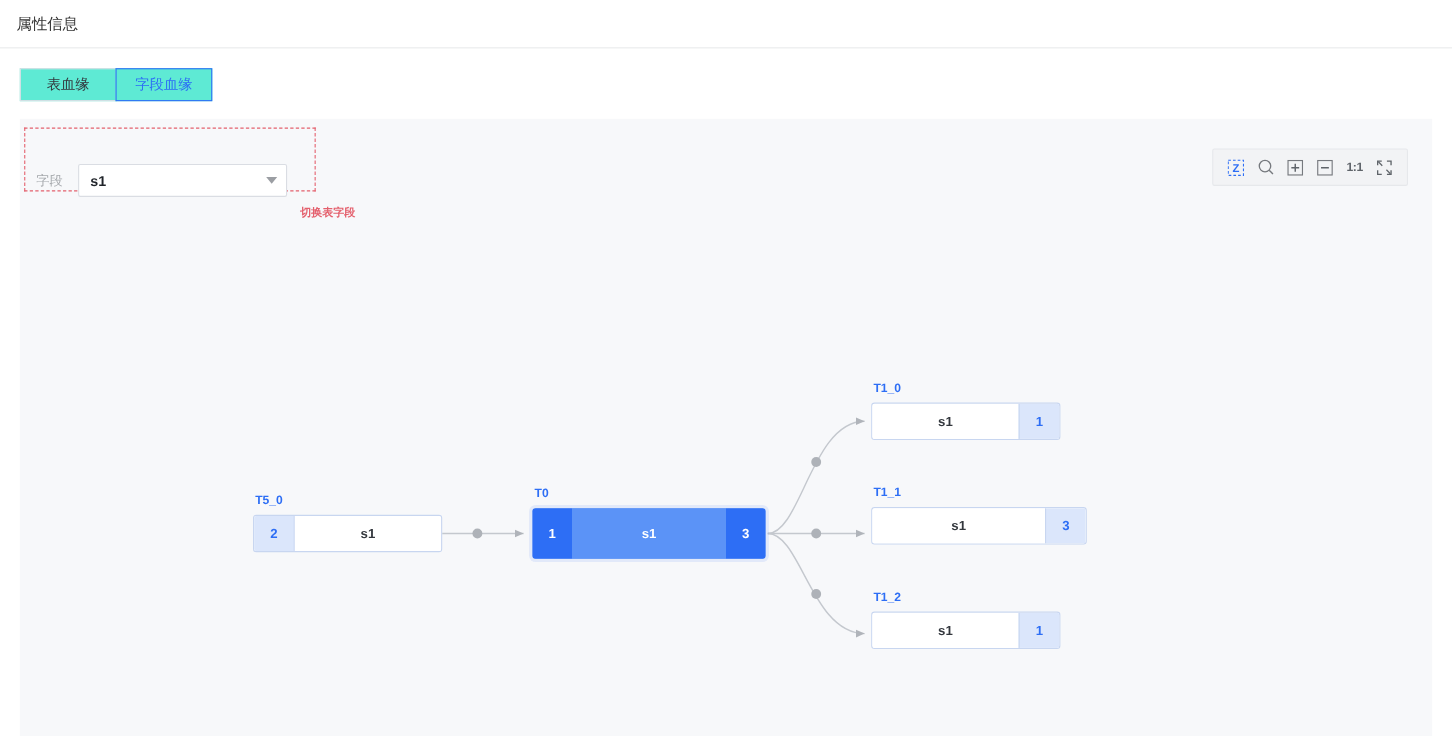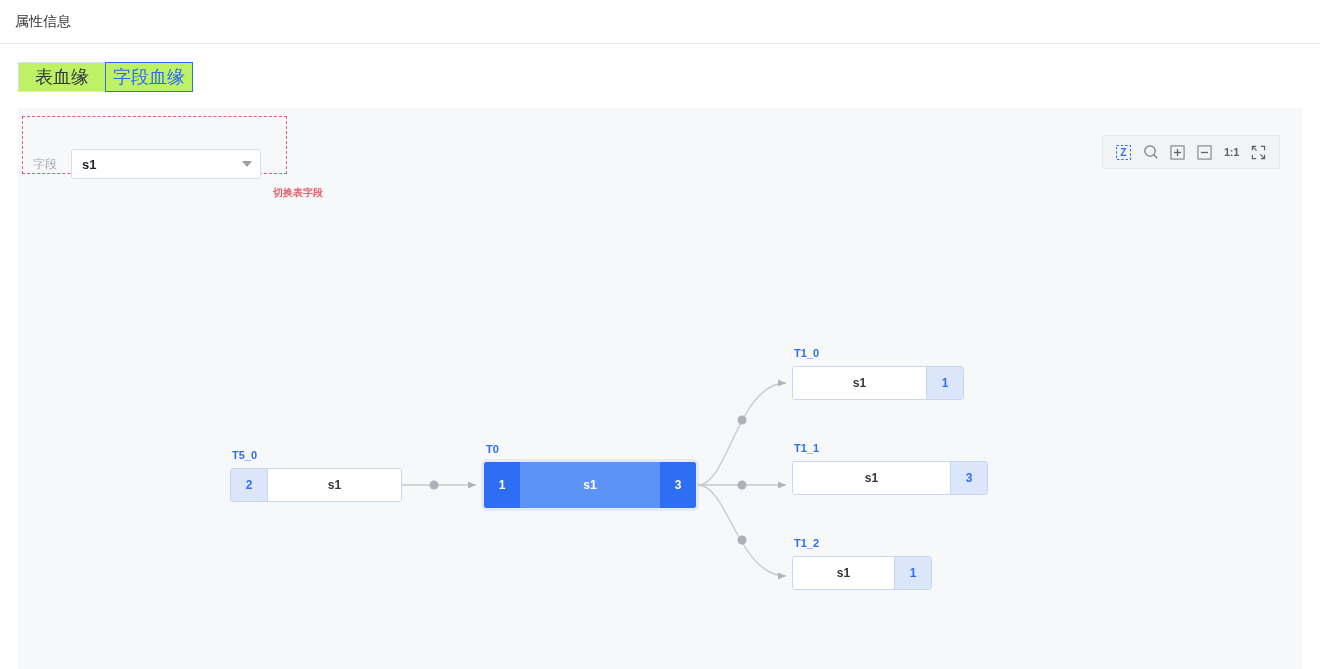--- a/index.html
+++ b/index.html
@@ -63,23 +63,23 @@
     left: 18px;
     top: 62px;
     display: flex;
     height: 30px;
   }
   .seg {
     min-width: 88px;
     height: 30px;
     box-sizing: border-box;
     border: 1px solid #dcdfe6;
-    background: #bef264;
+    background: #5eead4;
     color: #33373d;
-    font-size: 18px;
+    font-size: 13px;
     display: flex;
     align-items: center;
     justify-content: center;
     cursor: pointer;
     margin-left: -1px;
   }
   .seg:first-child { margin-left: 0; }
   .seg.active {
     border-color: #2d6ef5;
     color: #2d6ef5;
@@ -390,21 +390,21 @@
   </div>
 
   <div class="node plain" style="left:774px; top:353px; width:196px;">
     <div class="node-title">T1_1</div>
     <div class="node-body">
       <div class="cell-main">s1</div>
       <div class="cell-badge right">3</div>
     </div>
   </div>
 
-  <div class="node plain" style="left:774px; top:448px; width:140px;">
+  <div class="node plain" style="left:774px; top:448px; width:172px;">
     <div class="node-title">T1_2</div>
     <div class="node-body">
       <div class="cell-main">s1</div>
       <div class="cell-badge right">1</div>
     </div>
   </div>
 
 </div>
 
 </body></html>

